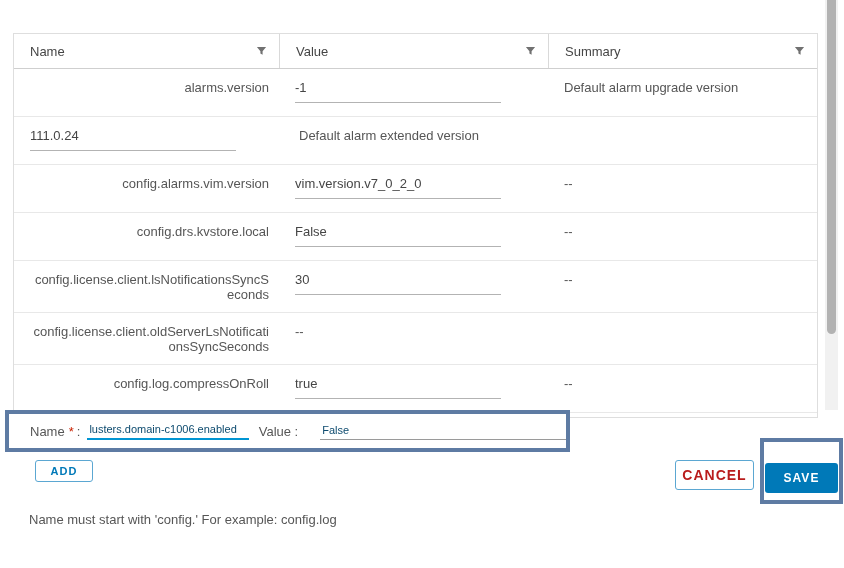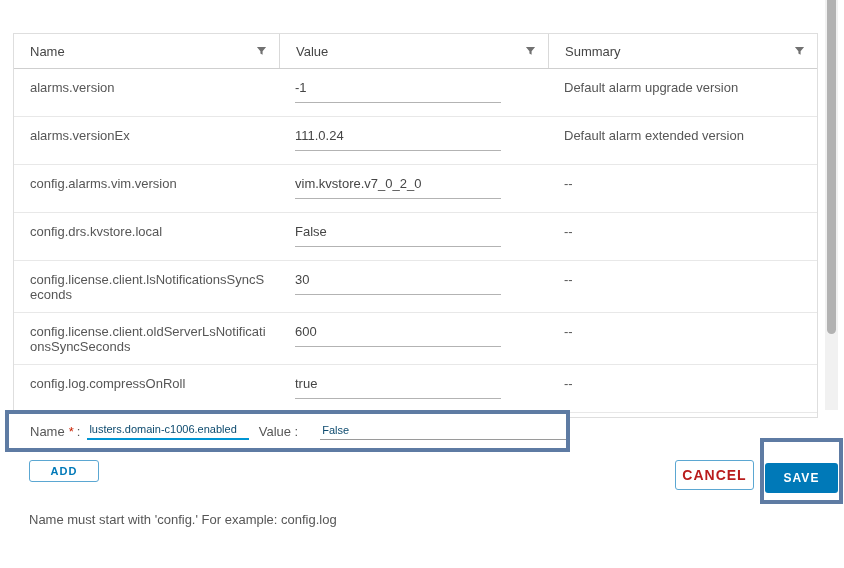--- a/index.html
+++ b/index.html
@@ -13,21 +13,21 @@
   .grid-header { display:flex; height:35px; border-bottom:1px solid #cfcfcf; color:#454545; }
   .hcell { display:flex; align-items:center; font-size:13px; padding-left:16px; position:relative; }
   .hcell .spacer { flex:1; }
   .hcell + .hcell { border-left:1px solid #d9d9d9; }
   .c-name { width:265px; }
   .c-value { width:269px; }
   .c-summary { flex:1; }
   .funnel { margin-right:12px; display:flex; align-items:center; cursor:pointer; }
   .grid-row { display:flex; border-bottom:1px solid #e8e8e8; }
   .cell { font-size:13px; color:#565656; padding:11px 10px 10px 16px; line-height:15px; }
-  .cell.name { width:265px; word-break:break-all; }
+  .cell.name { width:265px; word-break:break-all;text-align:right; }
   .cell.value { width:269px; color:#454545; }
   .cell.summary { flex:1; }
   .uline { display:inline-block; width:206px; border-bottom:1px solid #b3b3b3;
     padding-bottom:7px; white-space:nowrap; overflow:hidden; }
 
   
   .scroll-track { position:absolute; left:825px; top:0; width:13px; height:410px; background:#f1f1f1; }
   .scroll-thumb { position:absolute; left:2px; top:0; width:9px; height:334px; background:#b2b2b2;
     border-radius:0 0 5px 5px; }
 
@@ -43,21 +43,21 @@
   .addrow .colon { margin-right:7px; }
   .in { border:none; outline:none; font-family:inherit; font-size:11px; color:#0c4a6e;
     background:transparent; padding:1px 2px 3px 2px; }
   .in-name { width:168px; border-bottom:2px solid #0095d3; }
   .in-value { width:256px; border-bottom:1px solid #9a9a9a; }
   .lbl-value { margin:0 22px 0 10px; }
 
   
   .btn { font-family:inherit; cursor:pointer; border-radius:3px; letter-spacing:1px;
     font-size:11px; font-weight:bold; background:#fff; }
-  .btn-add { position:absolute; left:29px; top:460px; width:70px; height:22px;
+  .btn-add { position:absolute; left:35px; top:460px; width:58px; height:22px;
     border:1px solid #5ba7d2; color:#0079b8; }
   .btn-cancel { position:absolute; left:675px; top:460px; width:79px; height:30px;
     border:1px solid #5ba7d2; color:#b91c1c; font-size:14px; }
   .btn-save { position:absolute; left:1px; top:21px; width:73px; height:30px;
     border:none; background:#0079b8; color:#ffffff; font-size:12px; }
 
   .hint { position:absolute; left:29px; top:512px; font-size:13px; color:#565656; }
 </style>
 </head>
 <body>
@@ -94,42 +94,40 @@
         </span>
       </div>
     </div>
 
     <div class="grid-row">
       <div class="cell name">alarms.version</div>
       <div class="cell value"><span class="uline">-1</span></div>
       <div class="cell summary">Default alarm upgrade version</div>
     </div>
     <div class="grid-row">
-      <div class="cell name">alarms.versionEx</div>
       <div class="cell value"><span class="uline">111.0.24</span></div>
       <div class="cell summary">Default alarm extended version</div>
     </div>
     <div class="grid-row">
       <div class="cell name">config.alarms.vim.version</div>
-      <div class="cell value"><span class="uline">vim.kvstore.v7_0_2_0</span></div>
+      <div class="cell value"><span class="uline">vim.version.v7_0_2_0</span></div>
       <div class="cell summary">--</div>
     </div>
     <div class="grid-row">
       <div class="cell name">config.drs.kvstore.local</div>
       <div class="cell value"><span class="uline">False</span></div>
       <div class="cell summary">--</div>
     </div>
     <div class="grid-row">
       <div class="cell name">config.license.client.lsNotificationsSyncSeconds</div>
       <div class="cell value"><span class="uline">30</span></div>
       <div class="cell summary">--</div>
     </div>
     <div class="grid-row">
       <div class="cell name">config.license.client.oldServerLsNotificationsSyncSeconds</div>
-      <div class="cell value"><span class="uline">600</span></div>
       <div class="cell summary">--</div>
     </div>
     <div class="grid-row">
       <div class="cell name">config.log.compressOnRoll</div>
       <div class="cell value"><span class="uline">true</span></div>
       <div class="cell summary">--</div>
     </div>
     <div class="grid-row">
       <div class="cell name">config.log.level</div>
       <div class="cell value"></div>

